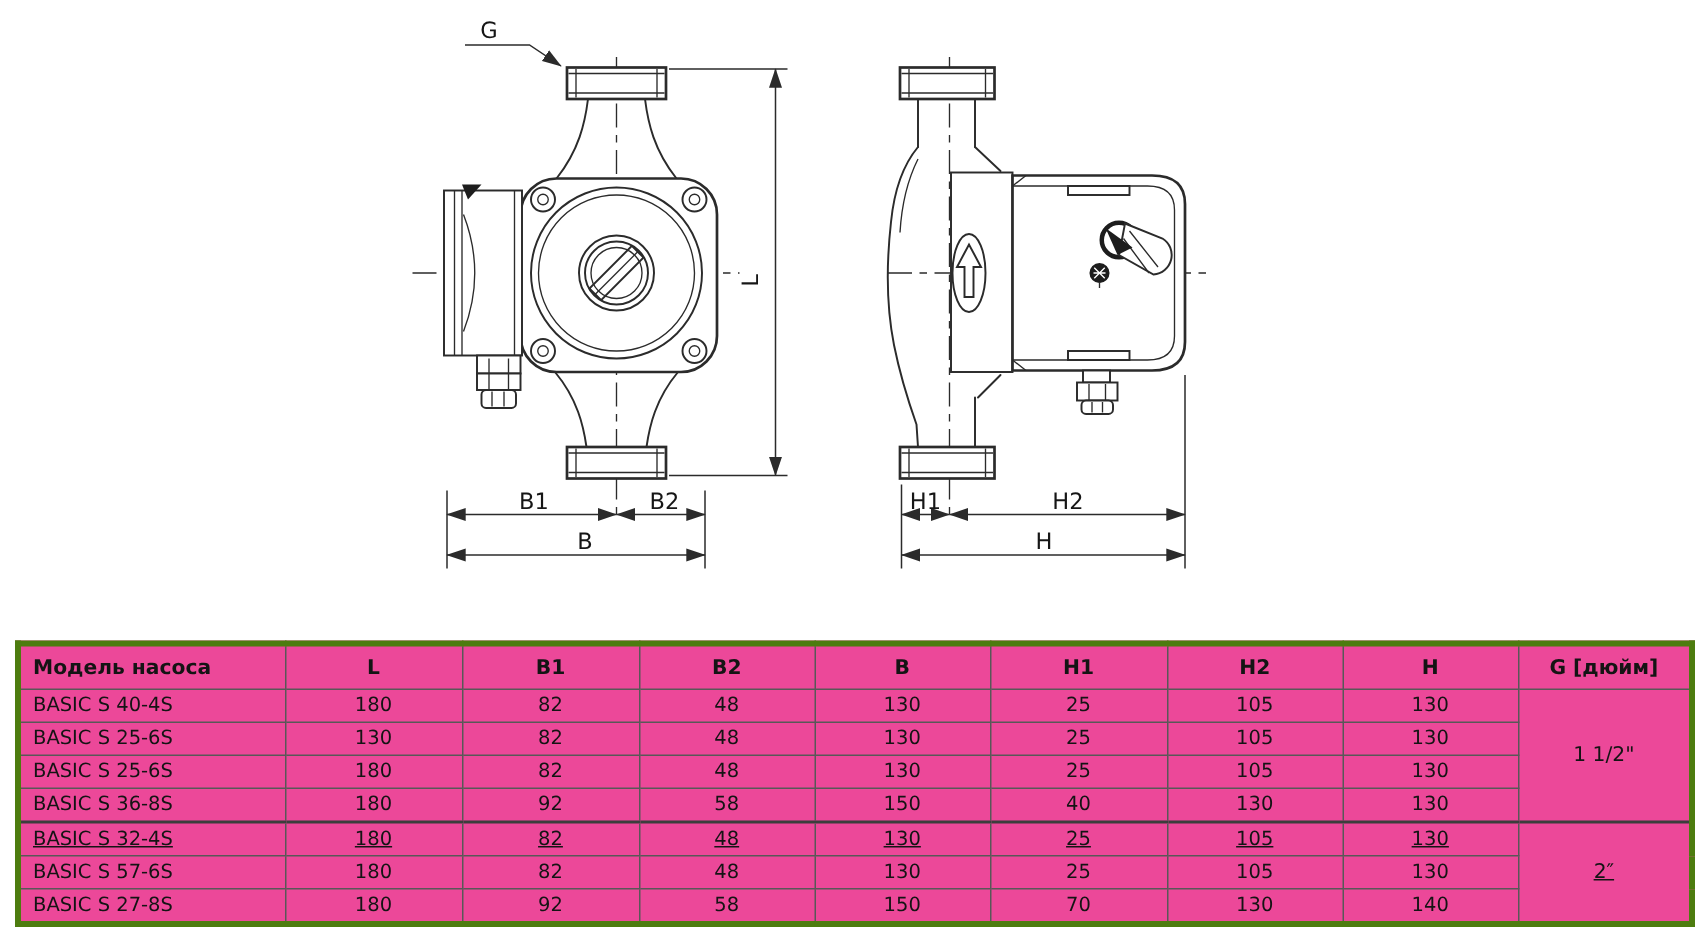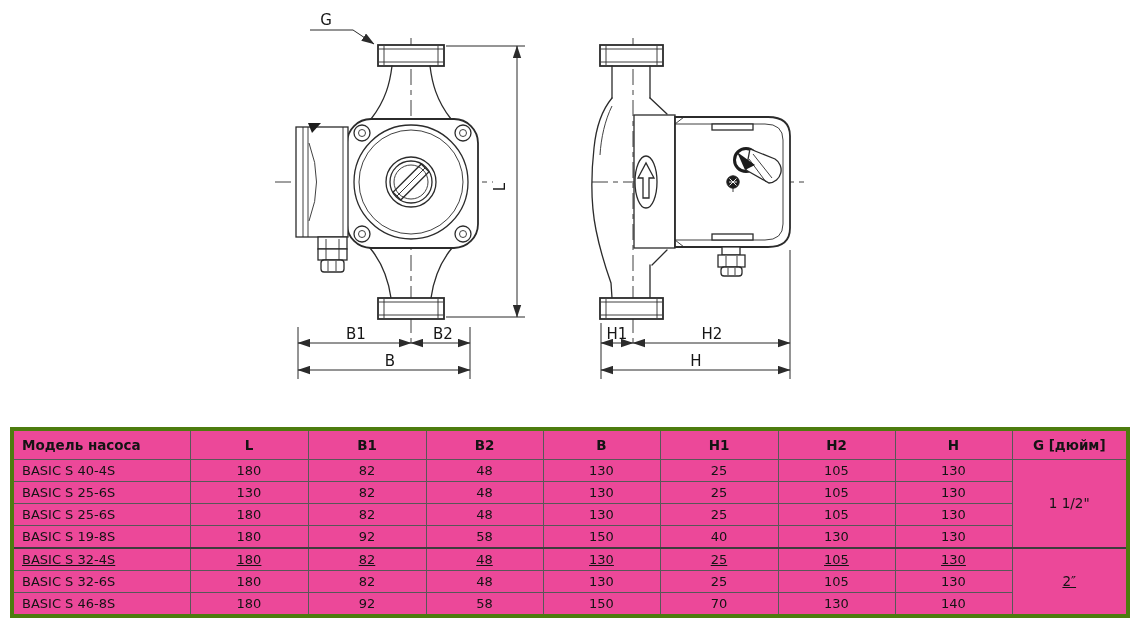--- a/index.html
+++ b/index.html
@@ -244,52 +244,52 @@
         <td class="model">BASIC S 25-6S</td>
         <td>180</td>
         <td>82</td>
         <td>48</td>
         <td>130</td>
         <td>25</td>
         <td>105</td>
         <td>130</td>
       </tr>
       <tr>
-        <td class="model">BASIC S 19-8S</td>
+        <td class="model">BASIC S 36-8S</td>
         <td>180</td>
         <td>92</td>
         <td>58</td>
         <td>150</td>
         <td>40</td>
         <td>130</td>
         <td>130</td>
       </tr>
       <tr class="group-start">
         <td class="model">BASIC S 32-4S</td>
         <td>180</td>
         <td>82</td>
         <td>48</td>
         <td>130</td>
         <td>25</td>
         <td>105</td>
         <td>130</td>
         <td class="gcell" rowspan="3">2″</td>
       </tr>
       <tr>
-        <td class="model">BASIC S 32-6S</td>
-        <td>180</td>
-        <td>82</td>
-        <td>48</td>
-        <td>130</td>
-        <td>25</td>
-        <td>105</td>
-        <td>130</td>
-      </tr>
-      <tr>
-        <td class="model">BASIC S 46-8S</td>
+        <td class="model">BASIC S 57-6S</td>
+        <td>180</td>
+        <td>82</td>
+        <td>48</td>
+        <td>130</td>
+        <td>25</td>
+        <td>105</td>
+        <td>130</td>
+      </tr>
+      <tr>
+        <td class="model">BASIC S 27-8S</td>
         <td>180</td>
         <td>92</td>
         <td>58</td>
         <td>150</td>
         <td>70</td>
         <td>130</td>
         <td>140</td>
       </tr>
     </tbody>
       </table>

